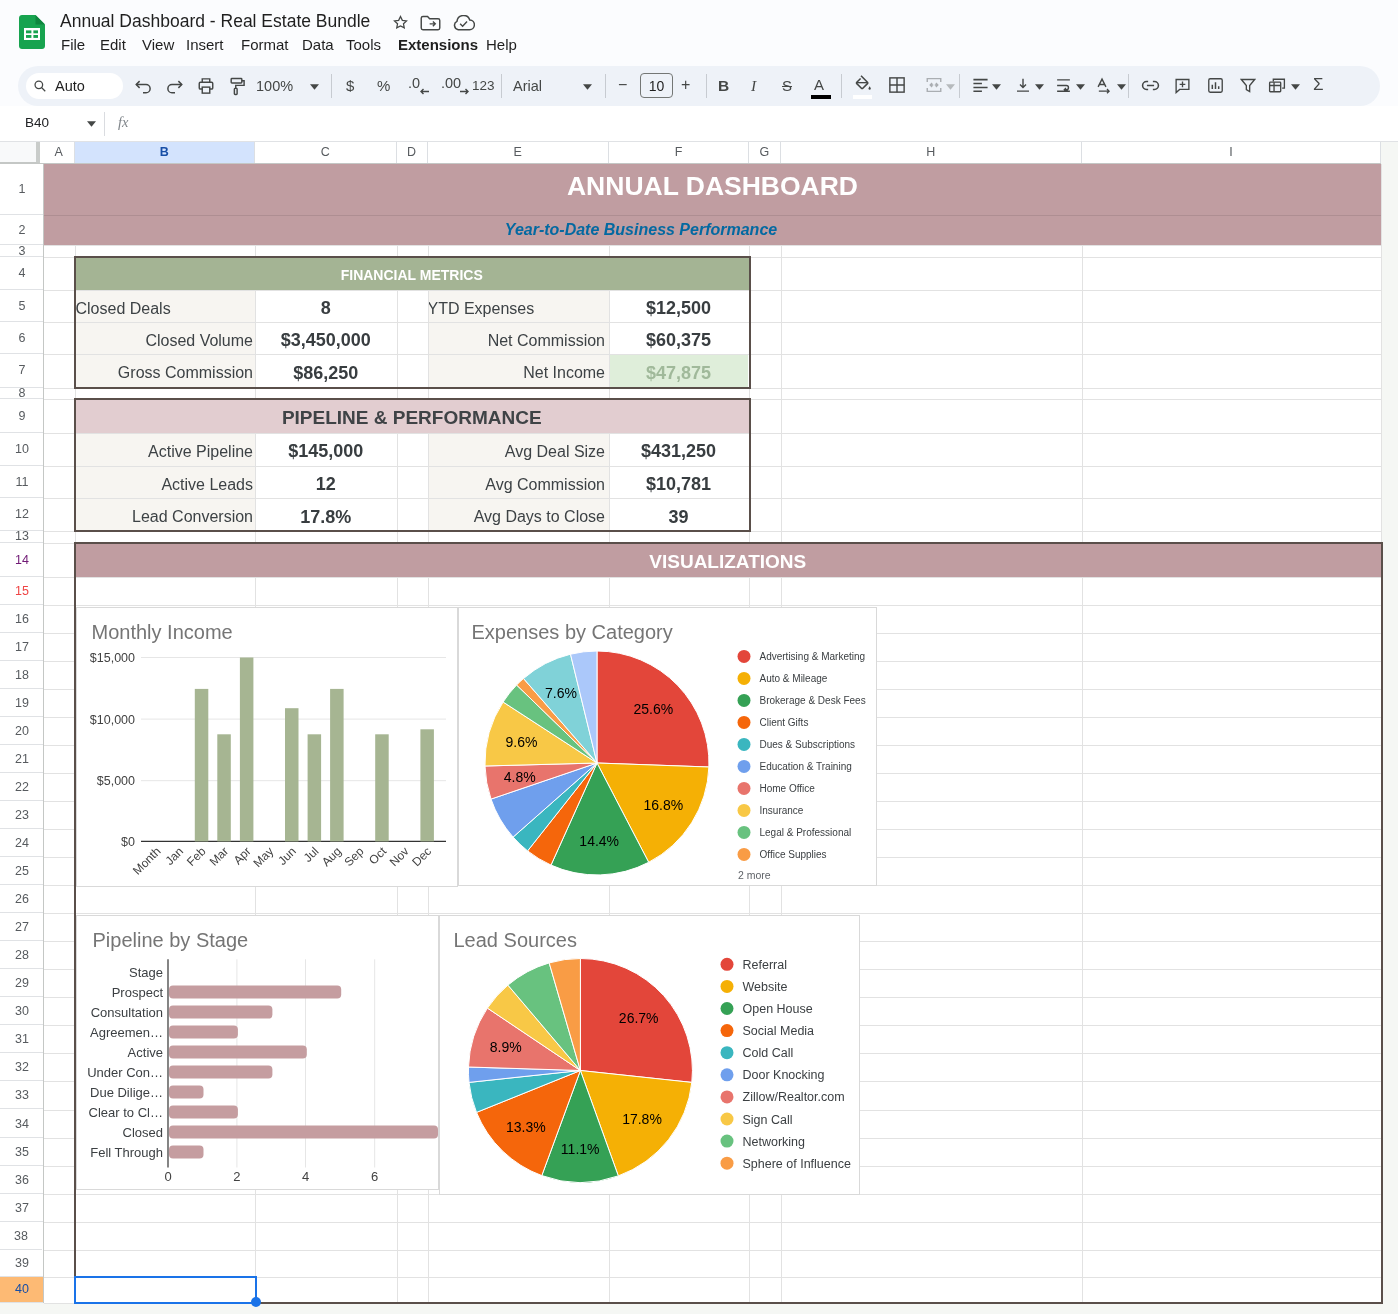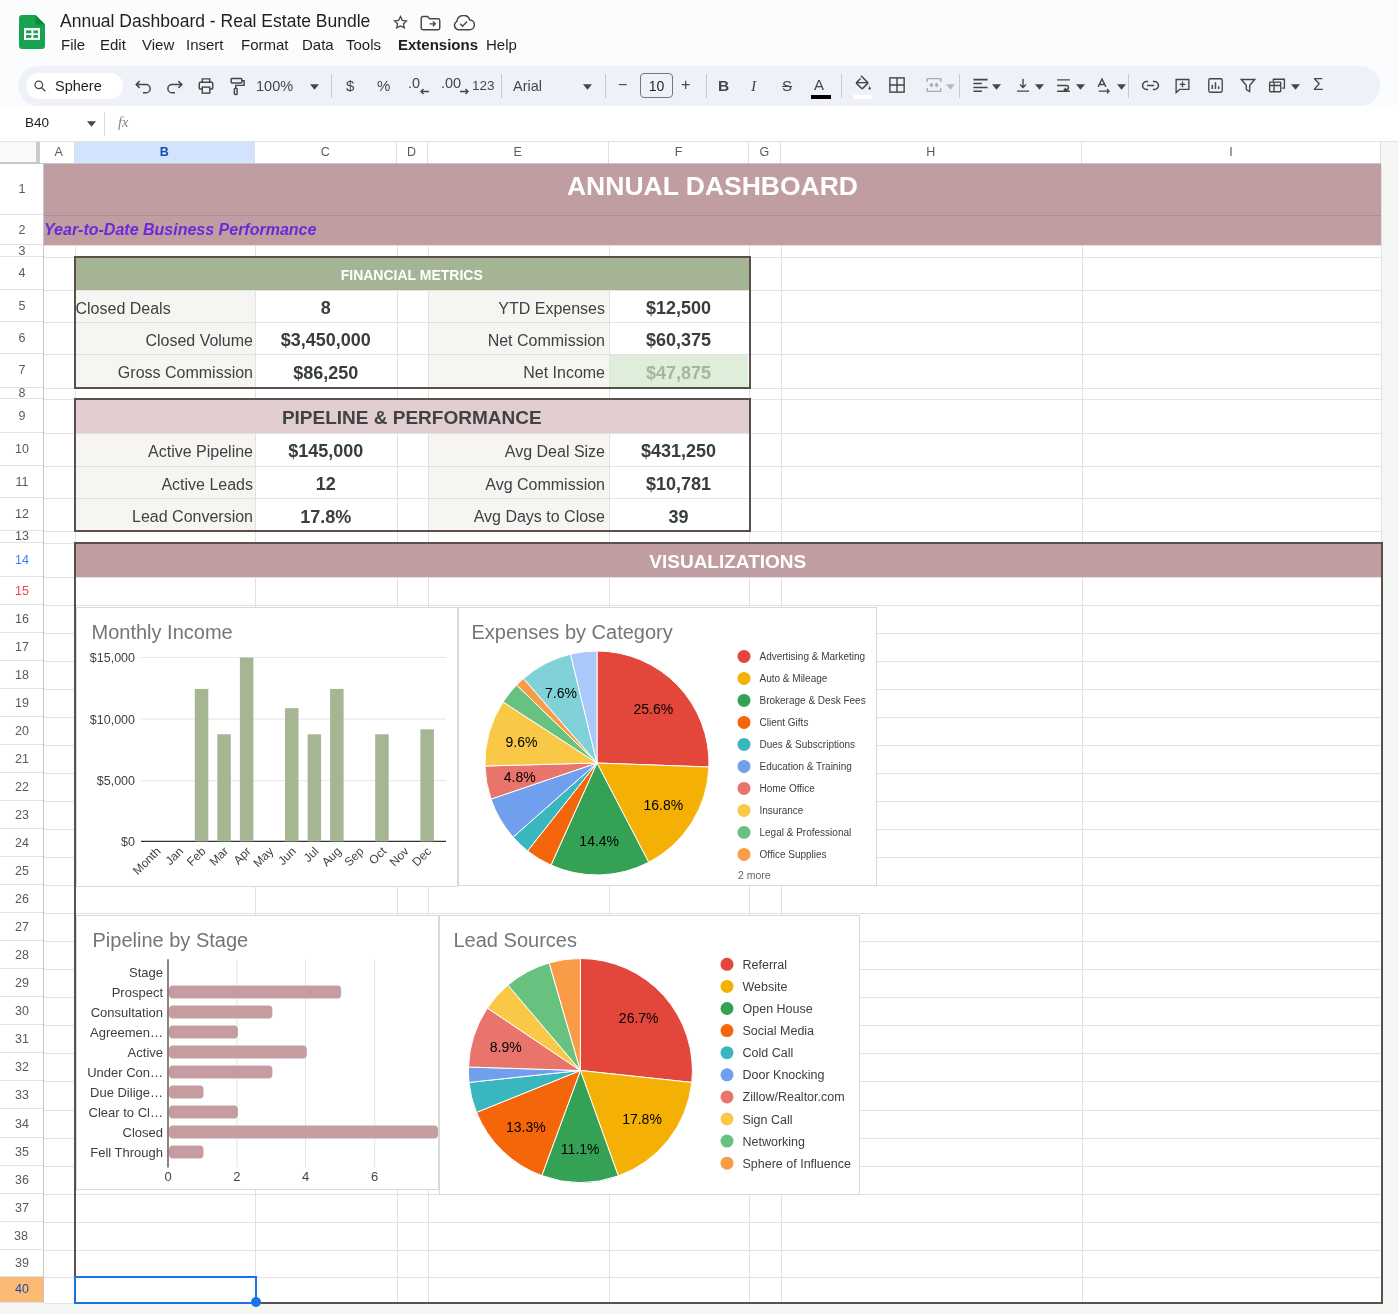--- a/index.html
+++ b/index.html
@@ -31,21 +31,21 @@
 <div class="ab" style="left:346px;top:36px;font-size:15px;color:#1f1f1f;">Tools</div>
 <div class="ab" style="left:398px;top:36px;font-size:15px;color:#1f1f1f;font-weight:bold;">Extensions</div>
 <div class="ab" style="left:486px;top:36px;font-size:15px;color:#1f1f1f;">Help</div>
 <div class="ab" style="left:0;top:66px;width:1398px;height:40px;background:#fbfcfe;"></div>
 <div class="ab" style="left:18px;top:66px;width:1362px;height:40px;background:#eef2f8;border-radius:22px;"></div>
 <div class="ab" style="left:26px;top:73px;width:97px;height:26px;background:#fff;border-radius:13px;"></div>
 <svg class="ab" style="left:33px;top:79px;" width="14" height="14" viewBox="0 0 24 24" fill="none" stroke="#444746" stroke-width="2.2">
     <circle cx="10" cy="10" r="6.5"></circle>
     <path d="M15 15l6 6"></path>
   </svg>
-<div class="ab" style="left:55px;top:78px;font-size:14.5px;color:#1f1f1f;">Sphere</div>
+<div class="ab" style="left:55px;top:78px;font-size:14.5px;color:#1f1f1f;">Auto</div>
 <svg class="ab" style="left:134px;top:78px;" width="18" height="16" viewBox="0 0 24 20" fill="none" stroke="#444746" stroke-width="2">
     <path d="M3 8 h13 a5.5 5.5 0 0 1 0 11 h-4"></path>
     <path d="M7.5 3.5 L3 8 l4.5 4.5" fill="none"></path>
   </svg>
 <svg class="ab" style="left:166px;top:78px;" width="18" height="16" viewBox="0 0 24 20" fill="none" stroke="#444746" stroke-width="2">
     <path d="M21 8 H8 a5.5 5.5 0 0 0 0 11 h4"></path>
     <path d="M16.5 3.5 L21 8 l-4.5 4.5" fill="none"></path>
   </svg>
 <svg class="ab" style="left:197px;top:77px;" width="18" height="18" viewBox="0 0 24 24" fill="none" stroke="#444746" stroke-width="1.9">
     <path d="M7 7 V2.5 h10 V7"></path>
@@ -184,21 +184,21 @@
 <div class="ab" style="left:0;top:257px;width:44px;height:33px;background:#fff;font-size:12.5px;font-weight:normal;color:#575b5f;text-align:center;line-height:33px;border-bottom:1px solid #e0e2e5;">4</div>
 <div class="ab" style="left:0;top:290px;width:44px;height:32px;background:#fff;font-size:12.5px;font-weight:normal;color:#575b5f;text-align:center;line-height:32px;border-bottom:1px solid #e0e2e5;">5</div>
 <div class="ab" style="left:0;top:322px;width:44px;height:32px;background:#fff;font-size:12.5px;font-weight:normal;color:#575b5f;text-align:center;line-height:32px;border-bottom:1px solid #e0e2e5;">6</div>
 <div class="ab" style="left:0;top:354px;width:44px;height:33.5px;background:#fff;font-size:12.5px;font-weight:normal;color:#575b5f;text-align:center;line-height:33.5px;border-bottom:1px solid #e0e2e5;">7</div>
 <div class="ab" style="left:0;top:387.5px;width:44px;height:11.5px;background:#fff;font-size:12.5px;font-weight:normal;color:#575b5f;text-align:center;line-height:11.5px;border-bottom:1px solid #e0e2e5;">8</div>
 <div class="ab" style="left:0;top:399px;width:44px;height:34px;background:#fff;font-size:12.5px;font-weight:normal;color:#575b5f;text-align:center;line-height:34px;border-bottom:1px solid #e0e2e5;">9</div>
 <div class="ab" style="left:0;top:433px;width:44px;height:32.5px;background:#fff;font-size:12.5px;font-weight:normal;color:#575b5f;text-align:center;line-height:32.5px;border-bottom:1px solid #e0e2e5;">10</div>
 <div class="ab" style="left:0;top:465.5px;width:44px;height:32.5px;background:#fff;font-size:12.5px;font-weight:normal;color:#575b5f;text-align:center;line-height:32.5px;border-bottom:1px solid #e0e2e5;">11</div>
 <div class="ab" style="left:0;top:498px;width:44px;height:33px;background:#fff;font-size:12.5px;font-weight:normal;color:#575b5f;text-align:center;line-height:33px;border-bottom:1px solid #e0e2e5;">12</div>
 <div class="ab" style="left:0;top:531px;width:44px;height:11.5px;background:#fff;font-size:12.5px;font-weight:normal;color:#575b5f;text-align:center;line-height:11.5px;border-bottom:1px solid #e0e2e5;">13</div>
-<div class="ab" style="left:0;top:542.5px;width:44px;height:34.0px;background:#fff;font-size:12.5px;font-weight:normal;color:#3b82f6;text-align:center;line-height:34.0px;border-bottom:1px solid #e0e2e5;">14</div>
+<div class="ab" style="left:0;top:542.5px;width:44px;height:34.0px;background:#fff;font-size:12.5px;font-weight:normal;color:#701a75;text-align:center;line-height:34.0px;border-bottom:1px solid #e0e2e5;">14</div>
 <div class="ab" style="left:0;top:576.5px;width:44px;height:28.0px;background:#fff;font-size:12.5px;font-weight:normal;color:#ef4444;text-align:center;line-height:28.0px;border-bottom:1px solid #e0e2e5;">15</div>
 <div class="ab" style="left:0;top:604.5px;width:44px;height:28.100000000000023px;background:#fff;font-size:12.5px;font-weight:normal;color:#575b5f;text-align:center;line-height:28.100000000000023px;border-bottom:1px solid #e0e2e5;">16</div>
 <div class="ab" style="left:0;top:632.6px;width:44px;height:28.0px;background:#fff;font-size:12.5px;font-weight:normal;color:#575b5f;text-align:center;line-height:28.0px;border-bottom:1px solid #e0e2e5;">17</div>
 <div class="ab" style="left:0;top:660.6px;width:44px;height:28.100000000000023px;background:#fff;font-size:12.5px;font-weight:normal;color:#575b5f;text-align:center;line-height:28.100000000000023px;border-bottom:1px solid #e0e2e5;">18</div>
 <div class="ab" style="left:0;top:688.7px;width:44px;height:28.09999999999991px;background:#fff;font-size:12.5px;font-weight:normal;color:#575b5f;text-align:center;line-height:28.09999999999991px;border-bottom:1px solid #e0e2e5;">19</div>
 <div class="ab" style="left:0;top:716.8px;width:44px;height:28.0px;background:#fff;font-size:12.5px;font-weight:normal;color:#575b5f;text-align:center;line-height:28.0px;border-bottom:1px solid #e0e2e5;">20</div>
 <div class="ab" style="left:0;top:744.8px;width:44px;height:28.100000000000023px;background:#fff;font-size:12.5px;font-weight:normal;color:#575b5f;text-align:center;line-height:28.100000000000023px;border-bottom:1px solid #e0e2e5;">21</div>
 <div class="ab" style="left:0;top:772.9px;width:44px;height:28.0px;background:#fff;font-size:12.5px;font-weight:normal;color:#575b5f;text-align:center;line-height:28.0px;border-bottom:1px solid #e0e2e5;">22</div>
 <div class="ab" style="left:0;top:800.9px;width:44px;height:28.100000000000023px;background:#fff;font-size:12.5px;font-weight:normal;color:#575b5f;text-align:center;line-height:28.100000000000023px;border-bottom:1px solid #e0e2e5;">23</div>
 <div class="ab" style="left:0;top:829.0px;width:44px;height:28.0px;background:#fff;font-size:12.5px;font-weight:normal;color:#575b5f;text-align:center;line-height:28.0px;border-bottom:1px solid #e0e2e5;">24</div>
@@ -264,26 +264,26 @@
 <div class="ab" style="left:396.5px;top:164px;width:1px;height:1138.5px;background:#e2e2e2;"></div>
 <div class="ab" style="left:427.5px;top:164px;width:1px;height:1138.5px;background:#e2e2e2;"></div>
 <div class="ab" style="left:609px;top:164px;width:1px;height:1138.5px;background:#e2e2e2;"></div>
 <div class="ab" style="left:749px;top:164px;width:1px;height:1138.5px;background:#e2e2e2;"></div>
 <div class="ab" style="left:780.5px;top:164px;width:1px;height:1138.5px;background:#e2e2e2;"></div>
 <div class="ab" style="left:1082px;top:164px;width:1px;height:1138.5px;background:#e2e2e2;"></div>
 <div class="ab" style="left:1381px;top:164px;width:1px;height:1138.5px;background:#e2e2e2;"></div>
 <div class="ab" style="left:44px;top:164px;width:1337px;height:81px;background:#c09da1;"></div>
 <div class="ab" style="left:44px;top:214.5px;width:1337px;height:1px;background:rgba(0,0,0,0.09);"></div>
 <div class="ab" style="left:44px;top:164px;width:1337px;height:50.5px;font-size:26.5px;font-weight:bold;color:#fff;text-align:center;line-height:50.5px;line-height:45.5px;">ANNUAL DASHBOARD</div>
-<div class="ab" style="left:44px;top:214.5px;width:1194px;height:30.5px;font-size:16px;font-weight:bold;color:#6d28d9;text-align:left;line-height:30.5px;font-style:italic;">Year-to-Date Business Performance</div>
+<div class="ab" style="left:44px;top:214.5px;width:1194px;height:30.5px;font-size:16px;font-weight:bold;color:#0369a1;text-align:center;line-height:30.5px;font-style:italic;">Year-to-Date Business Performance</div>
 <div class="ab" style="left:74.5px;top:257px;width:674.5px;height:33px;background:#a4b494;font-size:14px;font-weight:bold;color:#fff;text-align:center;line-height:36.0px;">FINANCIAL METRICS</div>
 <div class="ab" style="left:75.5px;top:290px;width:179.5px;height:32px;background:#f7f5f1;font-size:16px;font-weight:normal;color:#3d4245;text-align:left;line-height:37.0px;padding-right:2px;">Closed Deals</div>
 <div class="ab" style="left:255px;top:290px;width:141.5px;height:32px;background:#fff;font-size:18px;font-weight:bold;color:#383d40;text-align:center;line-height:37.0px;">8</div>
 <div class="ab" style="left:396.5px;top:290px;width:31.0px;height:32px;background:#fff;font-size:16px;font-weight:normal;color:#3d4245;text-align:center;line-height:32px;"></div>
-<div class="ab" style="left:427.5px;top:290px;width:181.5px;height:32px;background:#f7f5f1;font-size:16px;font-weight:normal;color:#3d4245;text-align:right;line-height:37.0px;padding-right:4px;">YTD Expenses</div>
+<div class="ab" style="left:427.5px;top:290px;width:181.5px;height:32px;background:#f7f5f1;font-size:16px;font-weight:normal;color:#3d4245;line-height:37.0px;padding-right:4px;">YTD Expenses</div>
 <div class="ab" style="left:609px;top:290px;width:139px;height:32px;background:#fff;font-size:18px;font-weight:bold;color:#383d40;text-align:center;line-height:37.0px;">$12,500</div>
 <div class="ab" style="left:75.5px;top:290px;width:672.5px;height:1px;background:#e2e2e2;"></div>
 <div class="ab" style="left:255px;top:290px;width:1px;height:32px;background:#e2e2e2;"></div>
 <div class="ab" style="left:396.5px;top:290px;width:1px;height:32px;background:#e2e2e2;"></div>
 <div class="ab" style="left:427.5px;top:290px;width:1px;height:32px;background:#e2e2e2;"></div>
 <div class="ab" style="left:609px;top:290px;width:1px;height:32px;background:#e2e2e2;"></div>
 <div class="ab" style="left:75.5px;top:322px;width:179.5px;height:32px;background:#f7f5f1;font-size:16px;font-weight:normal;color:#3d4245;text-align:right;line-height:37.0px;padding-right:2px;">Closed Volume</div>
 <div class="ab" style="left:255px;top:322px;width:141.5px;height:32px;background:#fff;font-size:18px;font-weight:bold;color:#383d40;text-align:center;line-height:37.0px;">$3,450,000</div>
 <div class="ab" style="left:396.5px;top:322px;width:31.0px;height:32px;background:#fff;font-size:16px;font-weight:normal;color:#3d4245;text-align:center;line-height:32px;"></div>
 <div class="ab" style="left:427.5px;top:322px;width:181.5px;height:32px;background:#f7f5f1;font-size:16px;font-weight:normal;color:#3d4245;text-align:right;line-height:37.0px;padding-right:4px;">Net Commission</div>

